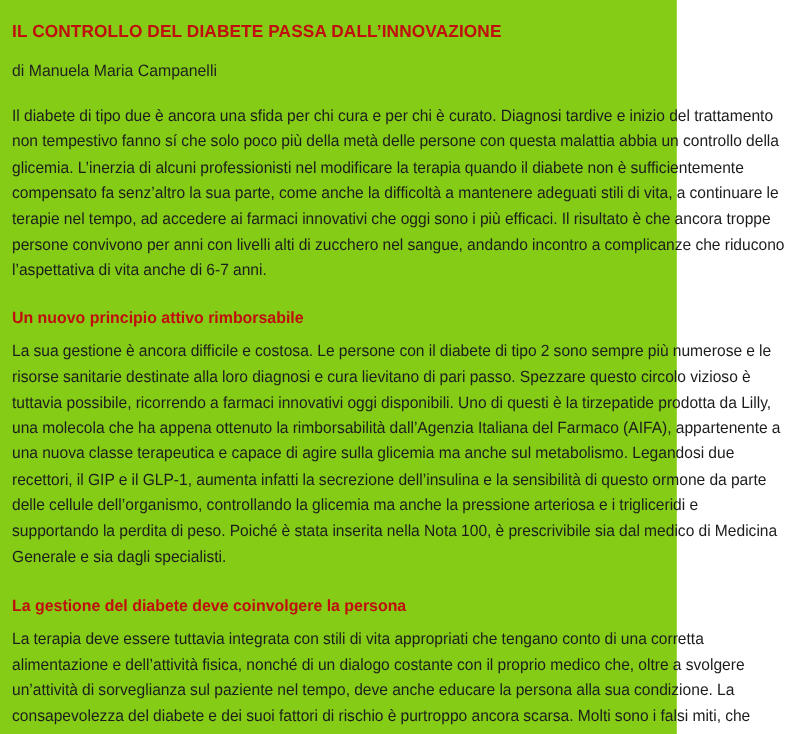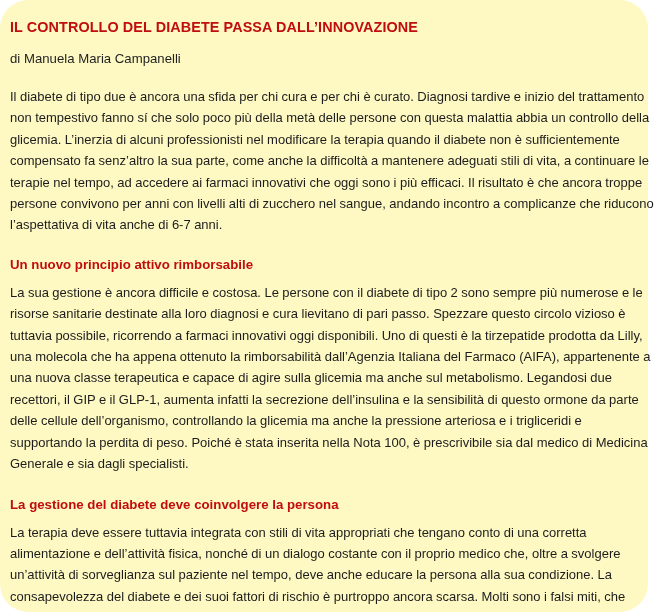--- a/index.html
+++ b/index.html
@@ -11,26 +11,25 @@
   body {
     width: 667px;
     height: 612px;
     overflow: hidden;
     font-family: "Liberation Sans", "DejaVu Sans", sans-serif;
     color: #1a1a1a;
     -webkit-font-smoothing: antialiased;
   }
   .page {
     position: relative;
-    width: 648px;
+    width: 564px;
     height: 612px;
     box-sizing: border-box;
     padding: 0;
-    background: #fef9c3;
-    border-radius: 28px;
+    background: #84cc16;
   }
   .content {
     position: absolute;
     left: 10px;
     top: 0;
     width: 648px;
   }
 
   
   .doc-title {

